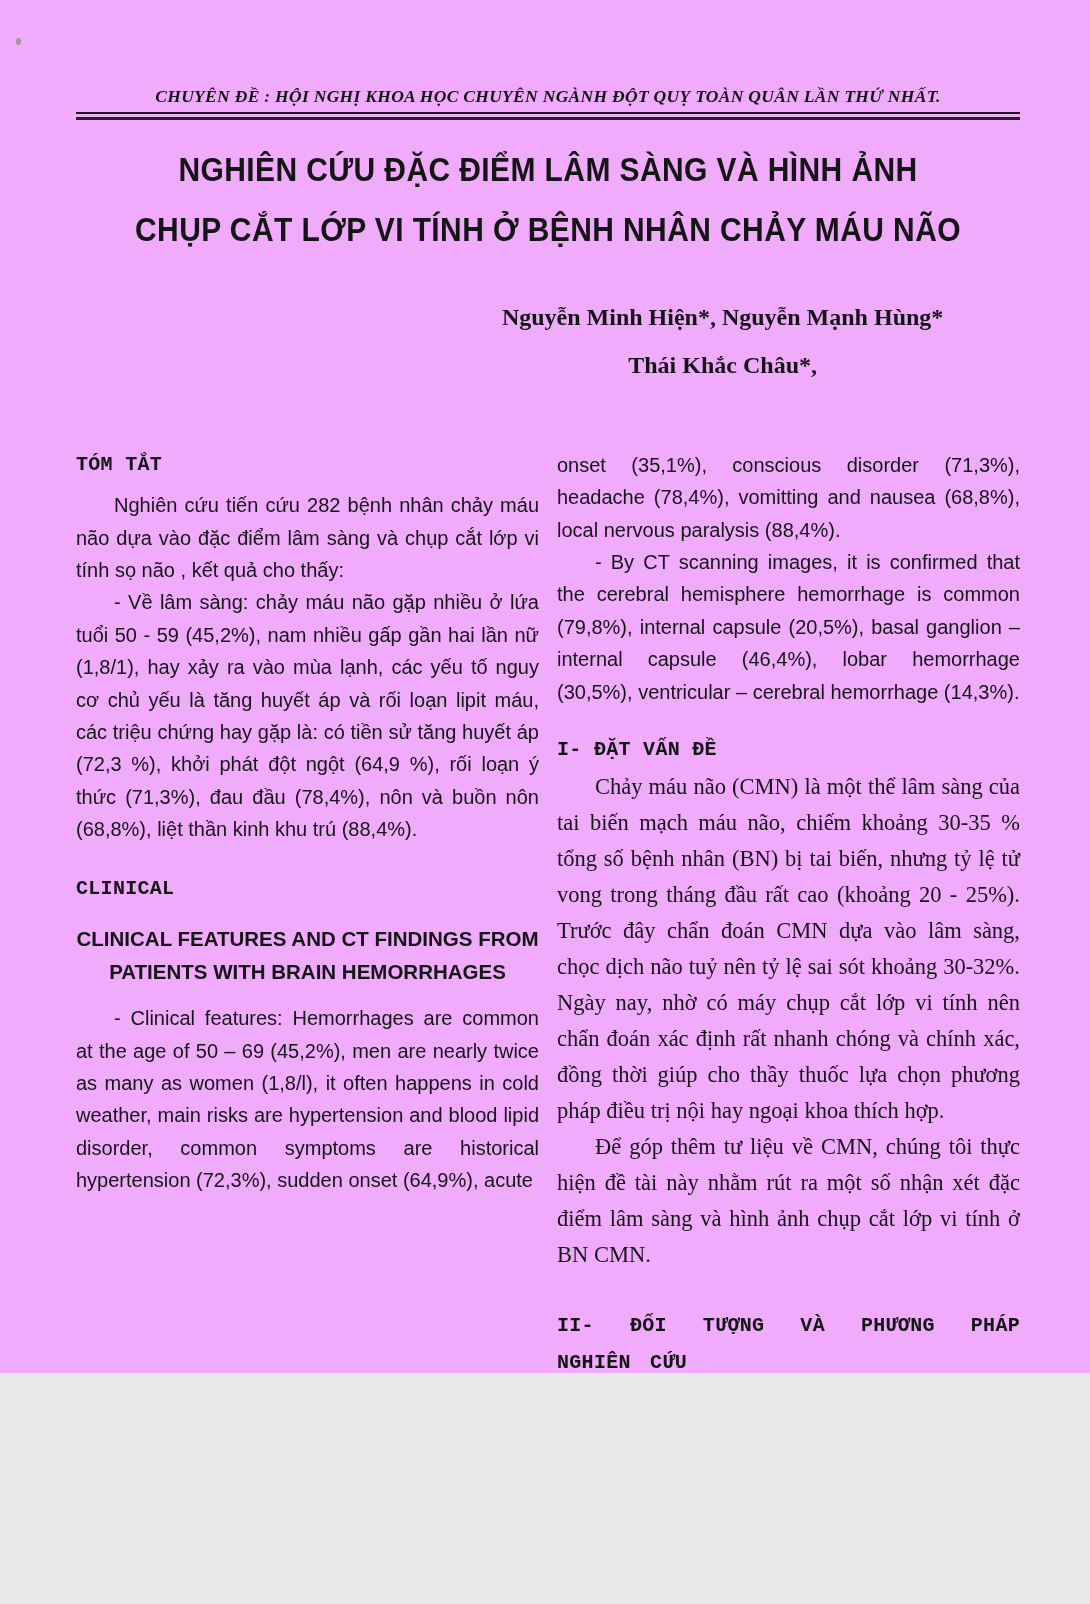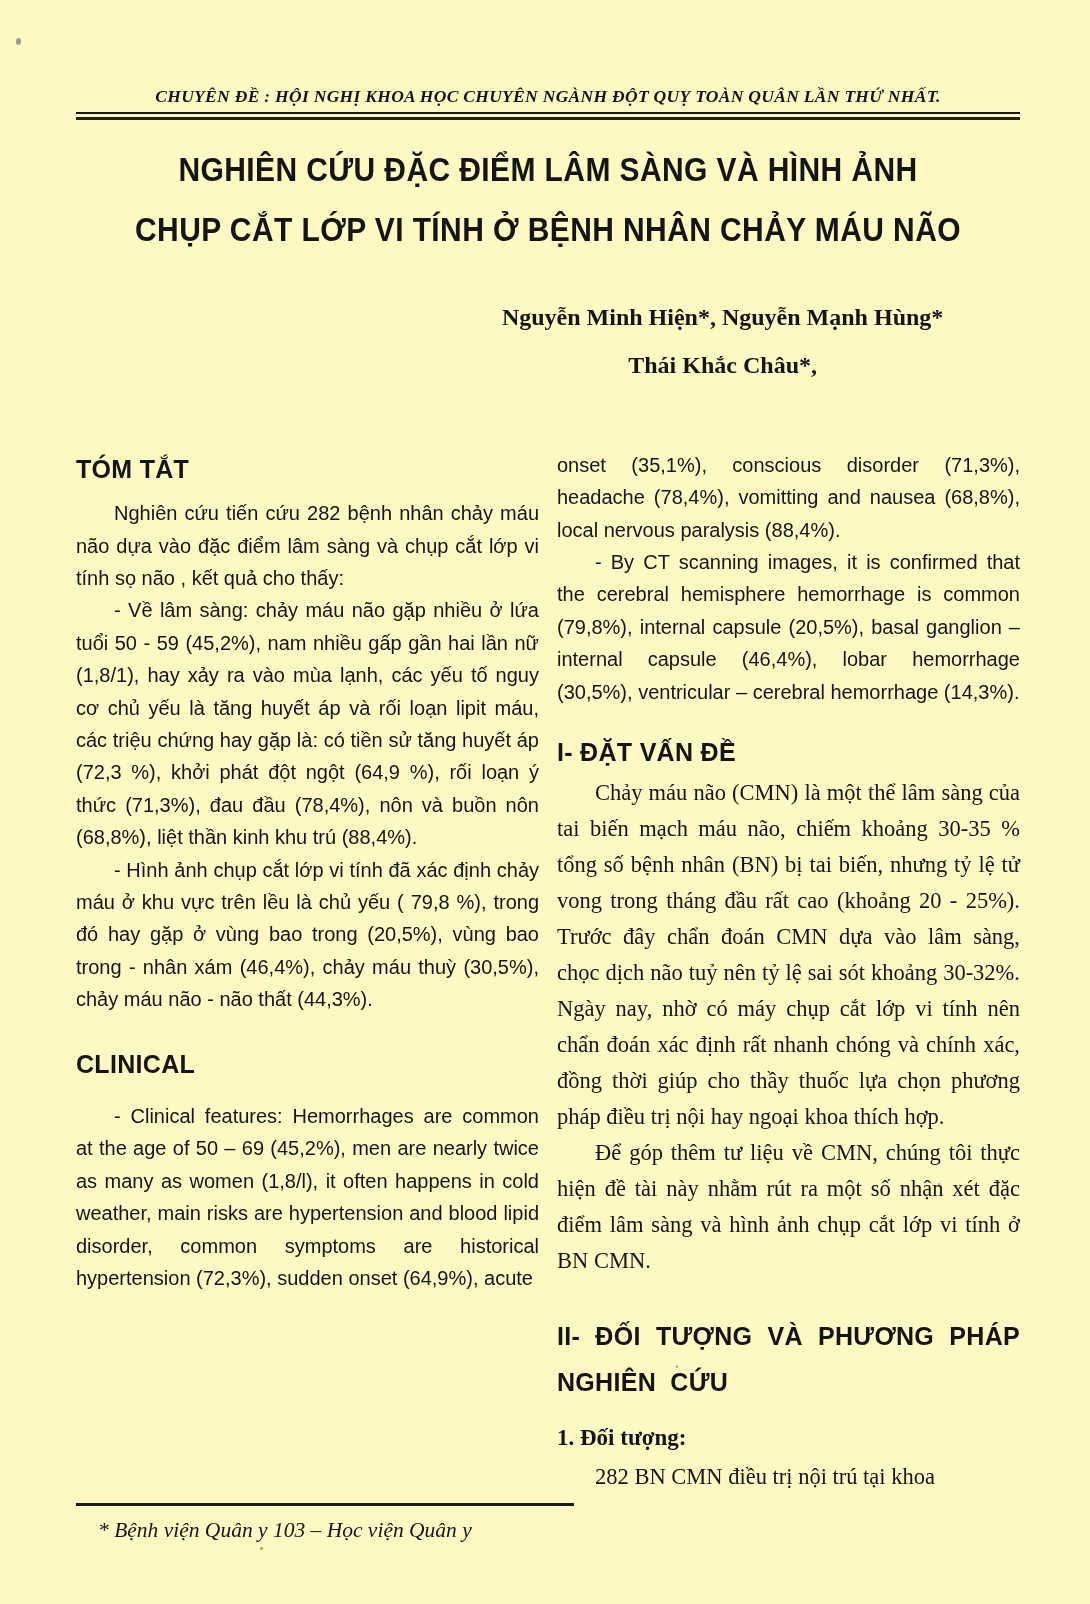--- a/index.html
+++ b/index.html
@@ -1,22 +1,22 @@
 <!DOCTYPE html>
 <html><head>
 <meta charset="utf-8">
 <style>
   * { box-sizing: border-box; }
   html, body { margin: 0; padding: 0; background: #e8e8e8; }
   .page {
     position: relative;
     width: 1090px;
-    height: 1604px;
+    height: 1373px;
     margin: 0 auto;
-    background: #fef9c3;
+    background: #f0abfc;
     color: #151515;
     overflow: hidden;
   }
   .content { padding: 0 70px 0 76px; }
 
   
   .running-header {
     margin-top: 86px;
     text-align: center;
     font-family: "Liberation Serif", serif;
@@ -74,23 +74,23 @@
   }
   .serif {
     font-family: "Liberation Serif", serif;
     font-size: 22.5px;
     line-height: 1.60;
     text-align: justify;
   }
   .para { margin: 0; text-indent: 38px; }
 
   .h-sans {
-    font-family: Liberation Sans, sans-serif;
+    font-family: Liberation Mono, monospace;
     font-weight: 700;
-    font-size: 25px;
+    font-size: 20px;
     letter-spacing: 0.3px;
   }
   .abstract-heading { margin: 0 0 8px 0; }
   .summary-heading { margin: 28px 0 16px 0; }
   .summary-subheading {
     text-align: center;
     text-indent: 0;
     font-family: "Liberation Sans", sans-serif;
     font-weight: 700;
     font-size: 20.5px;
@@ -155,23 +155,23 @@
       <div>Nguyễn Minh Hiện*, Nguyễn Mạnh Hùng*</div>
       <div>Thái Khắc Châu*,</div>
     </div>
 
     <div class="columns">
 
       <div class="col sans">
         <div class="h-sans abstract-heading">TÓM TẮT</div>
         <p class="para">Nghiên cứu tiến cứu 282 bệnh nhân chảy máu não dựa vào đặc điểm lâm sàng và chụp cắt lớp vi tính sọ não , kết quả cho thấy:</p>
         <p class="para">- Về lâm sàng: chảy máu não gặp nhiều ở lứa tuổi 50 - 59 (45,2%), nam nhiều gấp gần hai lần nữ (1,8/1), hay xảy ra vào mùa lạnh, các yếu tố nguy cơ chủ yếu là tăng huyết áp và rối loạn lipit máu, các triệu chứng hay gặp là: có tiền sử tăng huyết áp (72,3 %), khởi phát đột ngột (64,9 %), rối loạn ý thức (71,3%), đau đầu (78,4%), nôn và buồn nôn (68,8%), liệt thần kinh khu trú (88,4%).</p>
-        <p class="para">- Hình ảnh chụp cắt lớp vi tính đã xác định chảy máu ở khu vực trên lều là chủ yếu ( 79,8 %), trong đó hay gặp ở vùng bao trong  (20,5%), vùng bao trong - nhân xám (46,4%), chảy máu thuỳ (30,5%), chảy máu não - não thất (44,3%).</p>
 
         <div class="h-sans summary-heading">CLINICAL</div>
+        <div class="summary-subheading">CLINICAL FEATURES AND CT FINDINGS FROM PATIENTS WITH BRAIN HEMORRHAGES</div>
         <p class="para">- Clinical features: Hemorrhages are common at the age of 50 – 69 (45,2%), men are nearly twice as many as women (1,8/l), it often happens in cold weather, main risks are hypertension and blood lipid disorder, common symptoms are historical hypertension (72,3%), sudden onset (64,9%), acute</p>
       </div>
 
       <div class="col">
         <div class="sans">
           <p class="para" style="text-indent:0">onset (35,1%), conscious disorder (71,3%), headache (78,4%), vomitting and nausea (68,8%), local nervous paralysis (88,4%).</p>
           <p class="para">- By CT scanning images, it is confirmed that the cerebral hemisphere hemorrhage is common (79,8%), internal capsule (20,5%), basal ganglion – internal capsule (46,4%), lobar hemorrhage (30,5%), ventricular – cerebral hemorrhage (14,3%).</p>
         </div>
 
         <div class="h-sans sec1-heading">I- ĐẶT VẤN ĐỀ</div>

